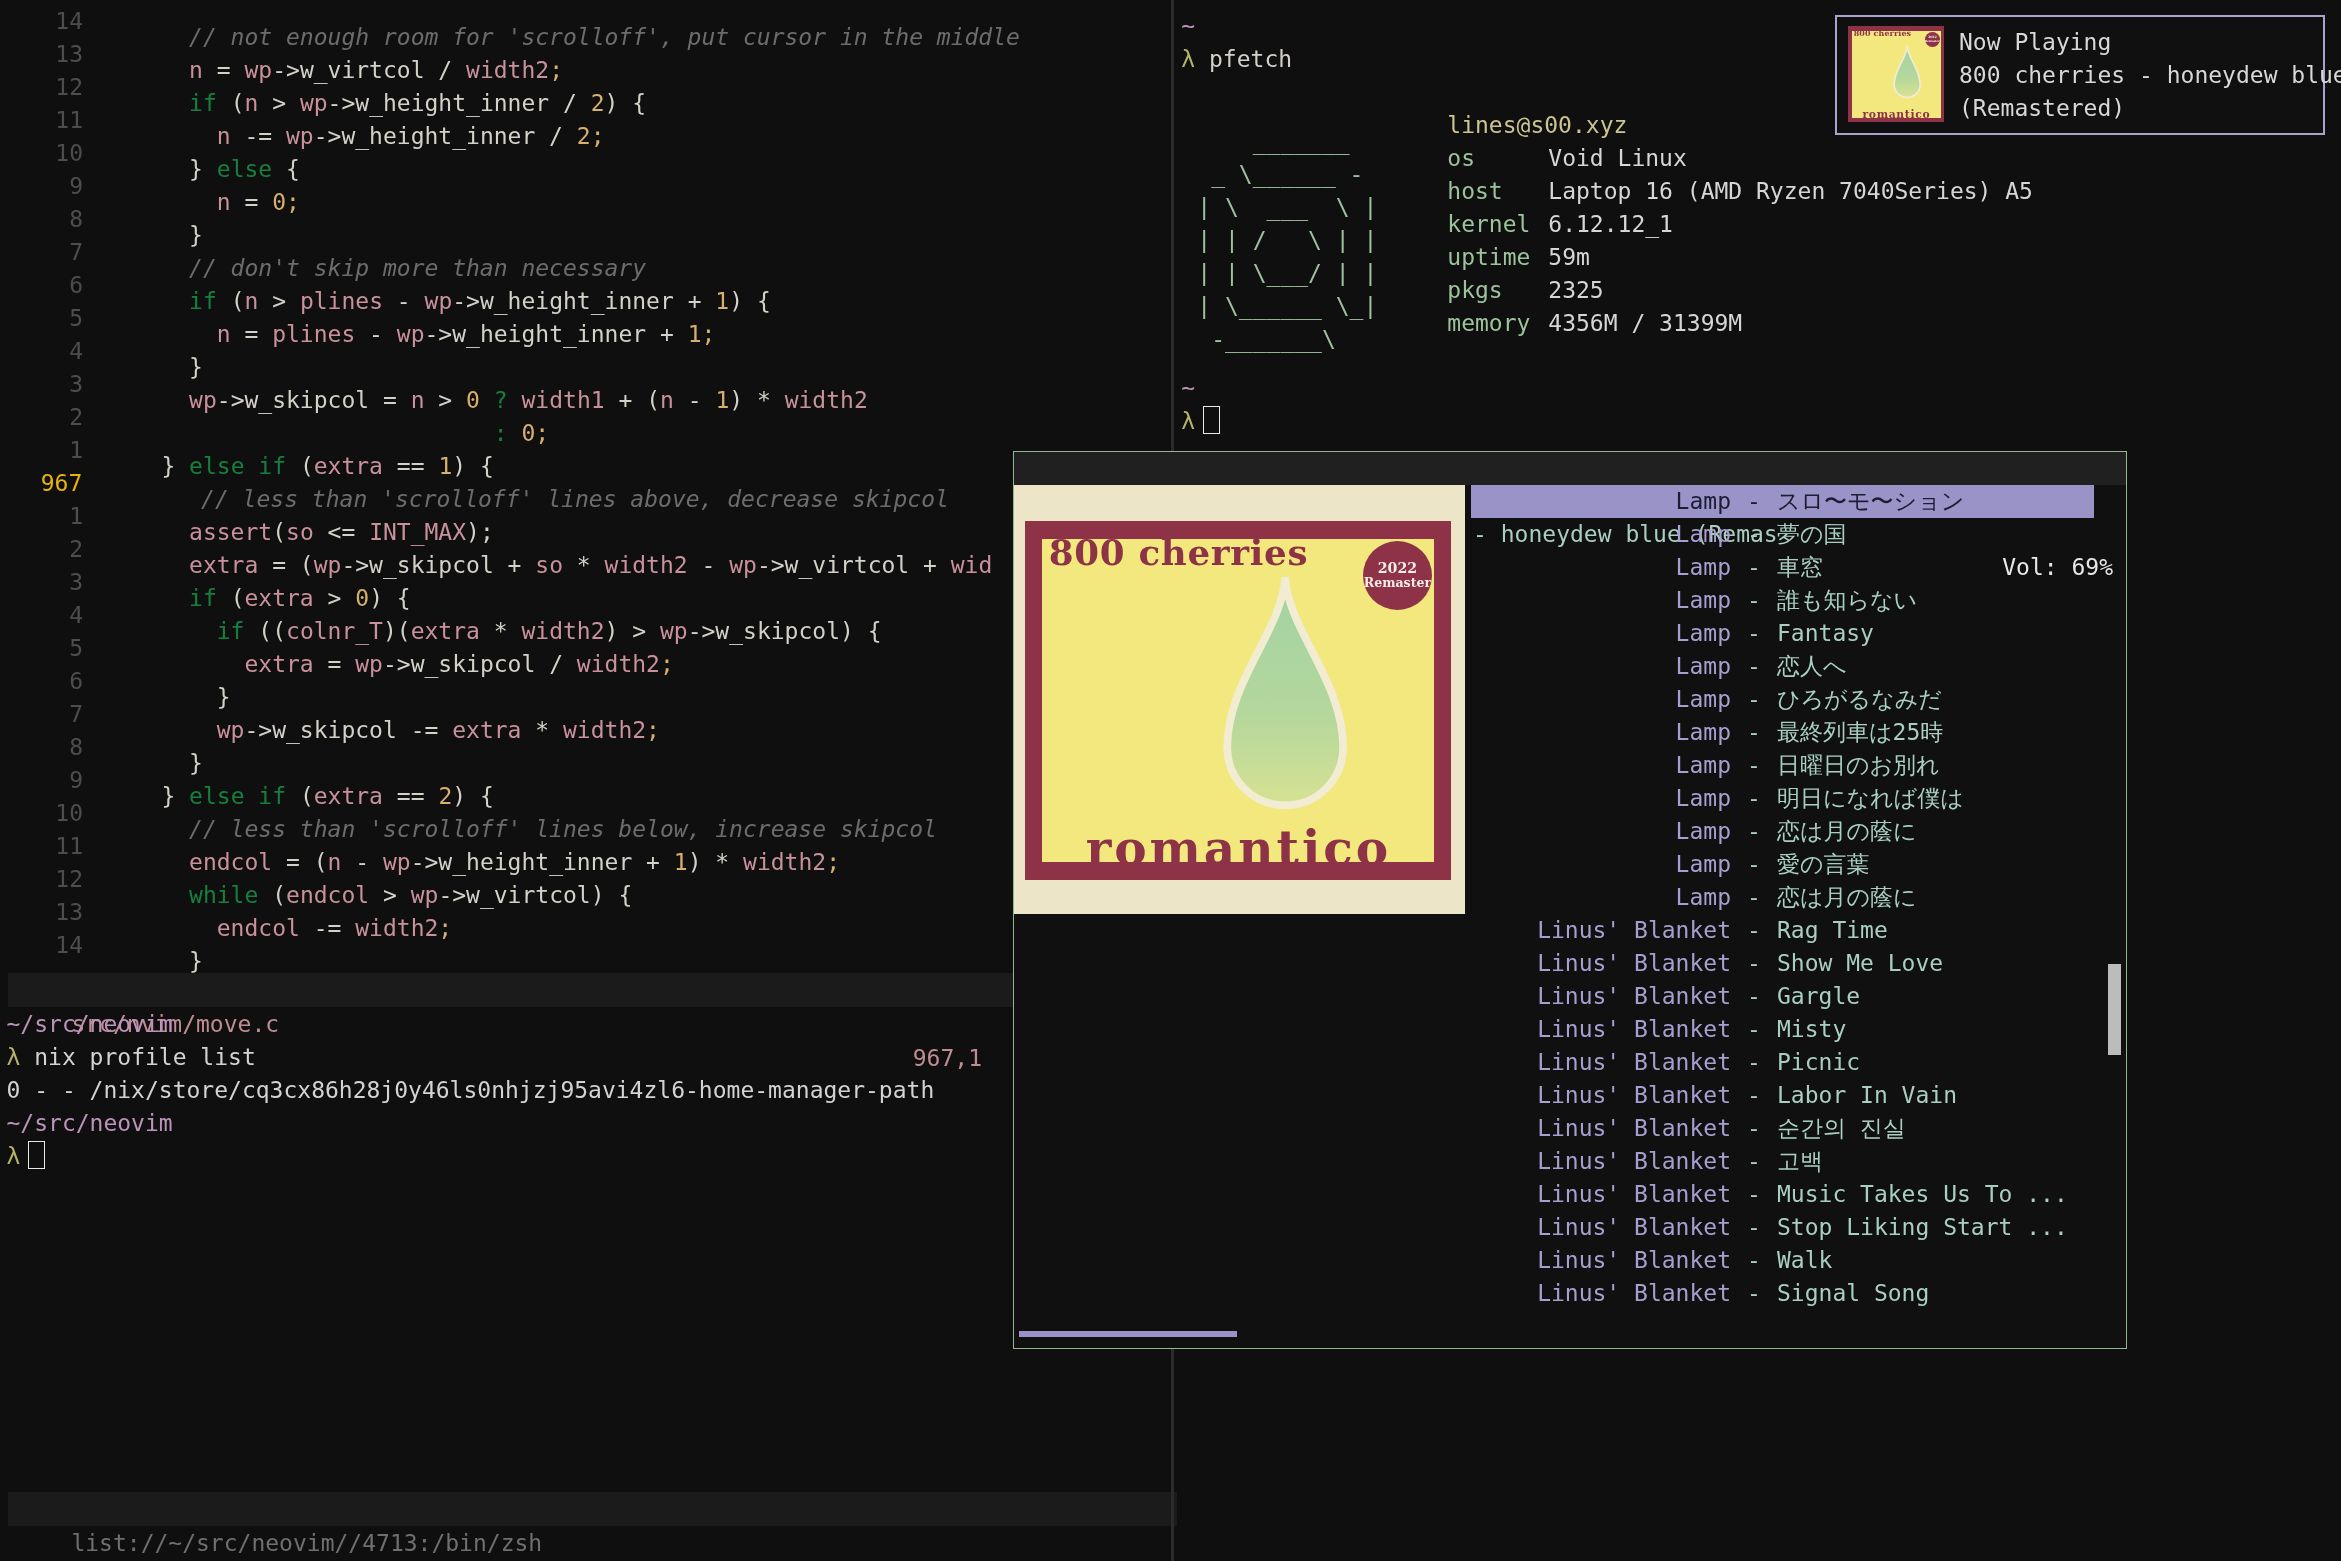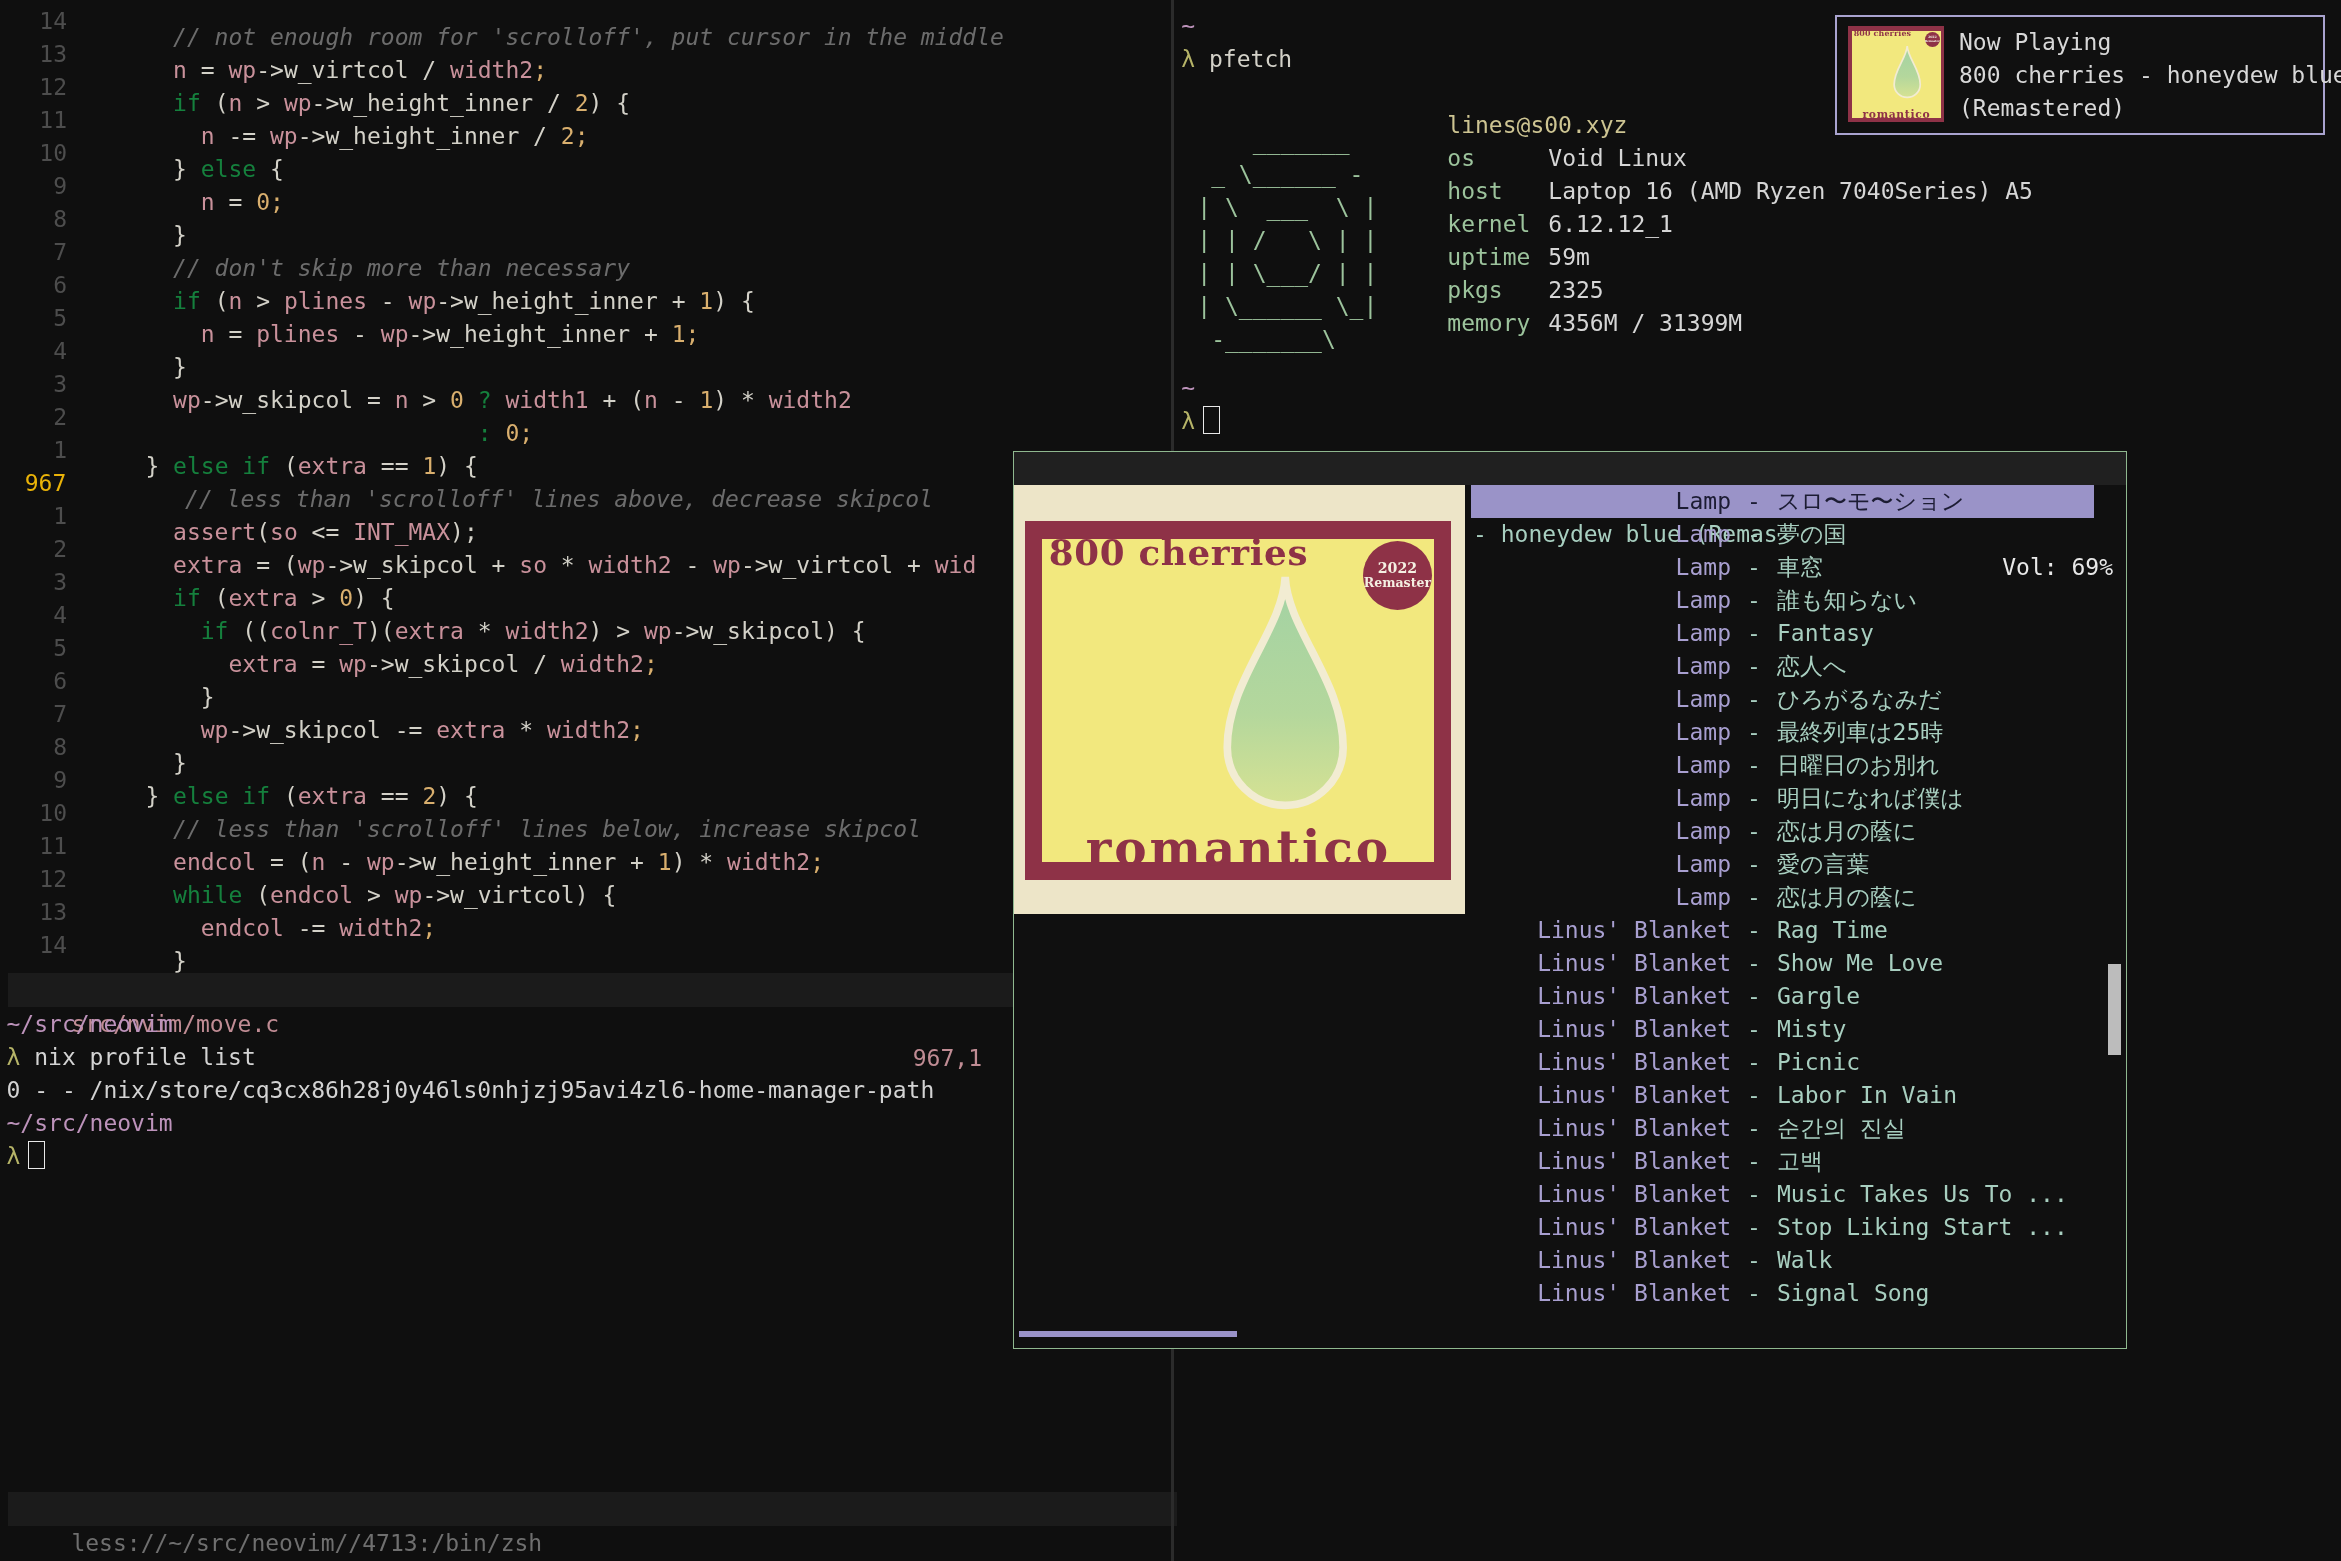--- a/index.html
+++ b/index.html
@@ -5,21 +5,21 @@
   html,body{margin:0;padding:0;}
   body{
     width:2342px;height:1561px;position:relative;overflow:hidden;
     background:#0f0f0f;
     font-family:"DejaVu Sans Mono", monospace;
     font-size:23px;color:#d3d1c8;
   }
   pre{margin:16px;font-family:inherit;}
   
   .left-pane{position:absolute;left:0;top:0;width:1171px;height:1561px;}
-  .code-area{position:absolute;left:0;top:0;width:1171px;height:973px;padding-top:4.9px;box-sizing:border-box;}
+  .code-area{position:absolute;left:16px;top:0;width:1171px;height:973px;padding-top:4.9px;box-sizing:border-box;}
   .eline{display:flex;height:33px;line-height:33px;white-space:pre;}
   .lnum{width:67px;flex:none;text-align:right;color:#4d4d4d;}
   .lnum.cur{text-align:center;padding-left:12px;color:#eab308;}
   .lcode{margin-left:23px;white-space:pre;line-height:33px;}
   .tk-cm{color:#6c6c6c;font-style:italic;}
   .tk-kw{color:#15803d;}
   .tk-id{color:#c9919b;}
   .tk-wh{color:#d3d1c8;}
   .tk-nu{color:#d9af6e;}
   
@@ -131,21 +131,21 @@
     <div>
         <div class="trow dir">~/src/neovim</div>
         <div class="trow"><span class="lam">λ</span><span> nix profile list</span></div>
         <div class="trow">0 - - /nix/store/cq3cx86h28j0y46ls0nhjzj95avi4zl6-home-manager-path</div>
         <div class="trow dir">~/src/neovim</div>
         <div class="trow"><span class="lam">λ</span><span class="hcursor"></span></div>
       </div>
   </div>
 
   <div class="statusline sl2">
-    <span>less://~/src/neovim//4713:/bin/zsh</span>
+    <span>list://~/src/neovim//4713:/bin/zsh</span>
     <span class="ruler">14,3-2</span>
     
   </div>
 </div>
 
 <div class="pane-sep"></div>
 
 <div class="right-pane">
   <div class="rp-inner">
     <div class="rrow dir">~</div>

